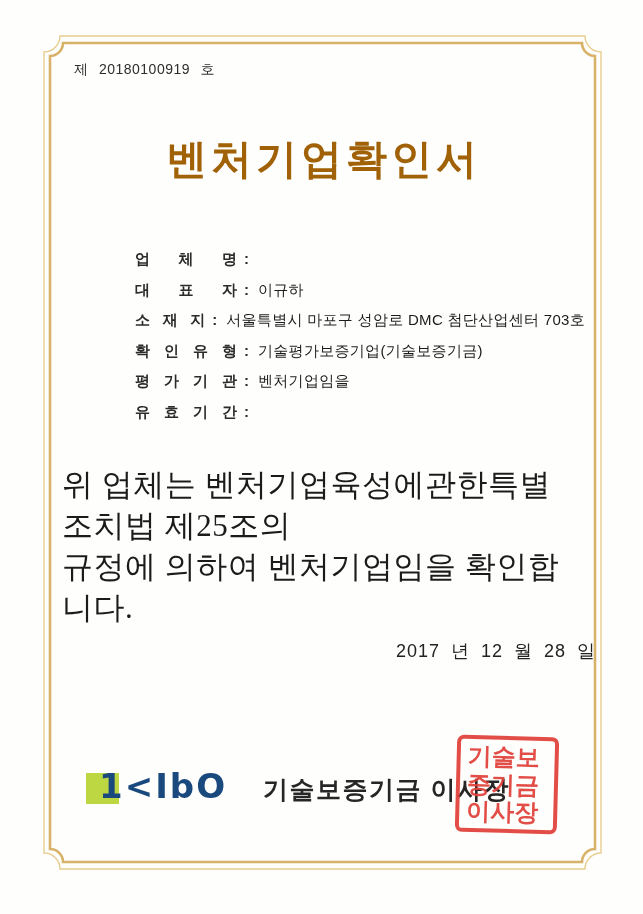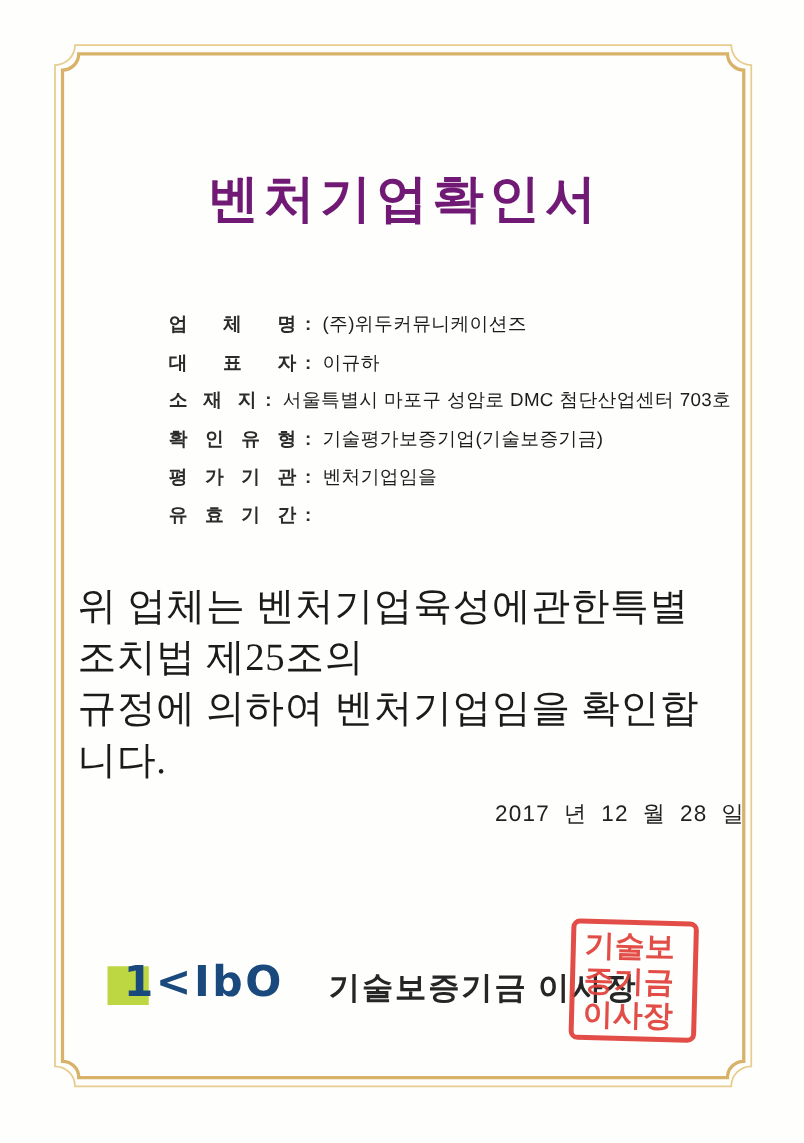--- a/index.html
+++ b/index.html
@@ -18,21 +18,21 @@
     font-size:14px; letter-spacing:0.5px; word-spacing:6px;
     color:#2e2e2e;
   }
 
   .title {
     position:absolute; left:0; top:132px; width:100%;
     text-align:center;
     font-family:"DejaVu Serif","Liberation Serif",serif;
     font-size:41px; font-weight:700;
     letter-spacing:4px; text-indent:4px;
-    color:#701a75;
+    color:#a16207;
   }
 
   .fields { position:absolute; left:135px; top:250px; width:450px; }
   .field-row { display:flex; align-items:baseline; height:20.5px; margin-bottom:10px; }
   .field-label {
     display:inline-block; width:102px;
     text-align:justify; text-align-last:justify;
     font-size:15px; font-weight:600; color:#2b2b2b;
   }
   .field-colon { margin:0 9px 0 7px; font-weight:600; color:#2b2b2b; font-size:15px; }
@@ -94,28 +94,28 @@
 </head>
 <body>
 
 <div class="page">
 
   <svg class="frame" width="643" height="914" viewBox="0 0 643 914" aria-hidden="true">
     <path d="M 60 36 H 585 A 16 16 0 0 0 601 52 V 853 A 16 16 0 0 0 585 869 H 60 A 16 16 0 0 0 44 853 V 52 A 16 16 0 0 0 60 36 Z" fill="none" stroke="#e7cc8e" stroke-width="1.4"></path>
     <path d="M 63 43 H 582 A 13 13 0 0 0 595 56 V 849 A 13 13 0 0 0 582 862 H 63 A 13 13 0 0 0 50 849 V 56 A 13 13 0 0 0 63 43 Z" fill="none" stroke="#d8b268" stroke-width="2.6"></path>
   </svg>
 
+  <div class="doc-number">제 20180100919 호</div>
 
   <div class="title">벤처기업확인서</div>
 
   <div class="fields">
     <div class="field-row">
       <span class="field-label">업 체 명</span>
       <span class="field-colon">:</span>
-      <span class="field-value">(주)위두커뮤니케이션즈</span>
     </div>
     <div class="field-row">
       <span class="field-label">대 표 자</span>
       <span class="field-colon">:</span>
       <span class="field-value">이규하</span>
     </div>
     <div class="field-row">
       <span class="field-label">소 재 지</span>
       <span class="field-colon">:</span>
       <span class="field-value">서울특별시 마포구 성암로 DMC 첨단산업센터 703호</span>

